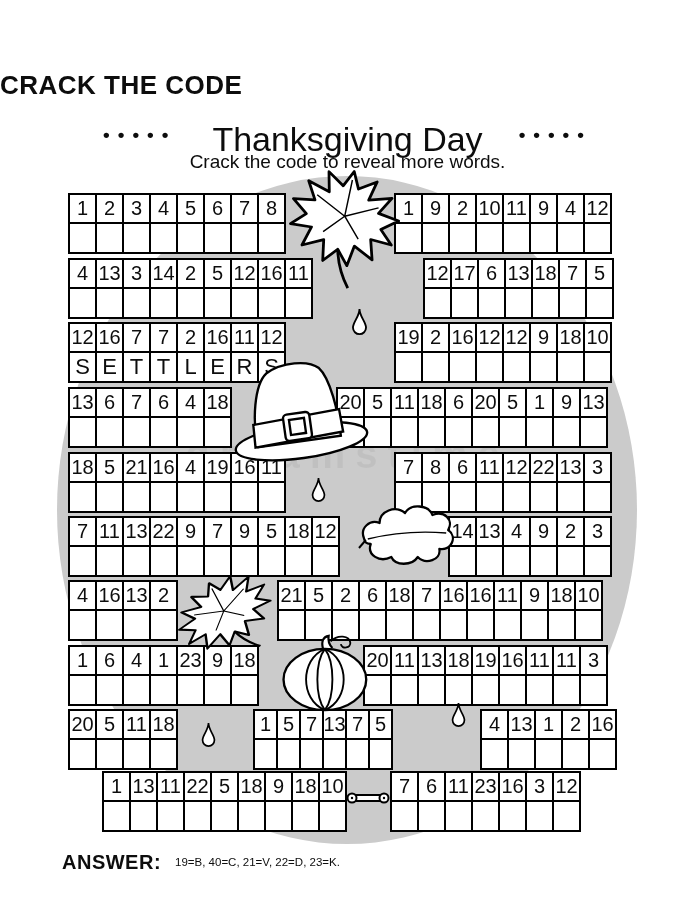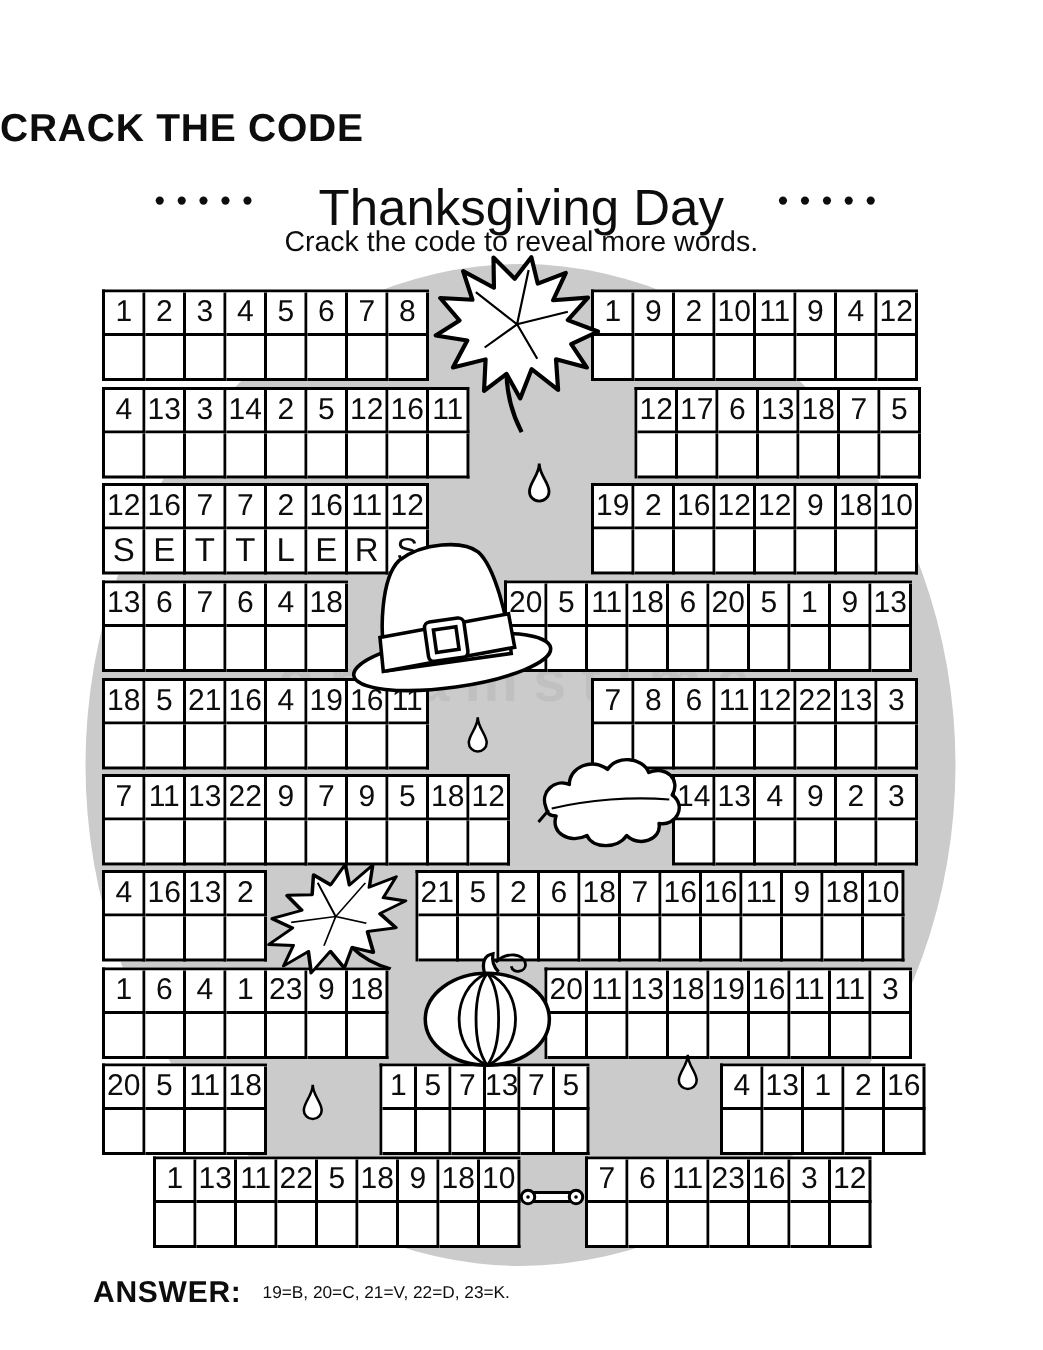--- a/index.html
+++ b/index.html
@@ -482,17 +482,17 @@
       <circle cx="6" cy="9" r="4.5" fill="#fff" stroke="#000" stroke-width="2"></circle>
       <circle cx="38" cy="9" r="4.5" fill="#fff" stroke="#000" stroke-width="2"></circle>
       <circle cx="6" cy="9" r="1.2" fill="#000"></circle>
       <circle cx="38" cy="9" r="1.2" fill="#000"></circle>
     </svg>
   </span>
 
   <div class="answer">
     <span class="answer-label">ANSWER:</span>
     <span class="answer-text">
-      <span style="display:block;">19=B, 20=C, 21=V, 22=D, 23=K.</span>
+      <span style="display:block;">19=B, 40=C, 21=V, 22=D, 23=K.</span>
     </span>
   </div>
 
 </div>
 
 </body></html>

